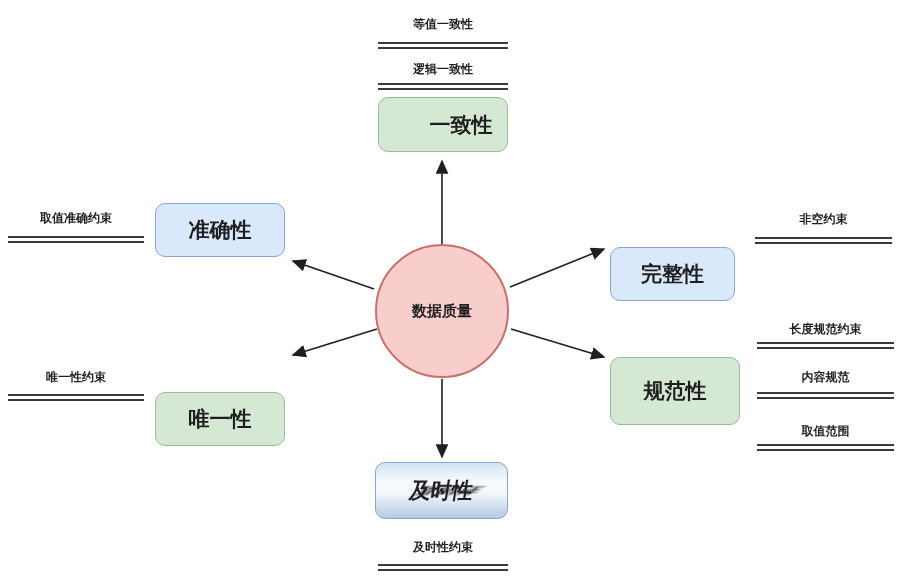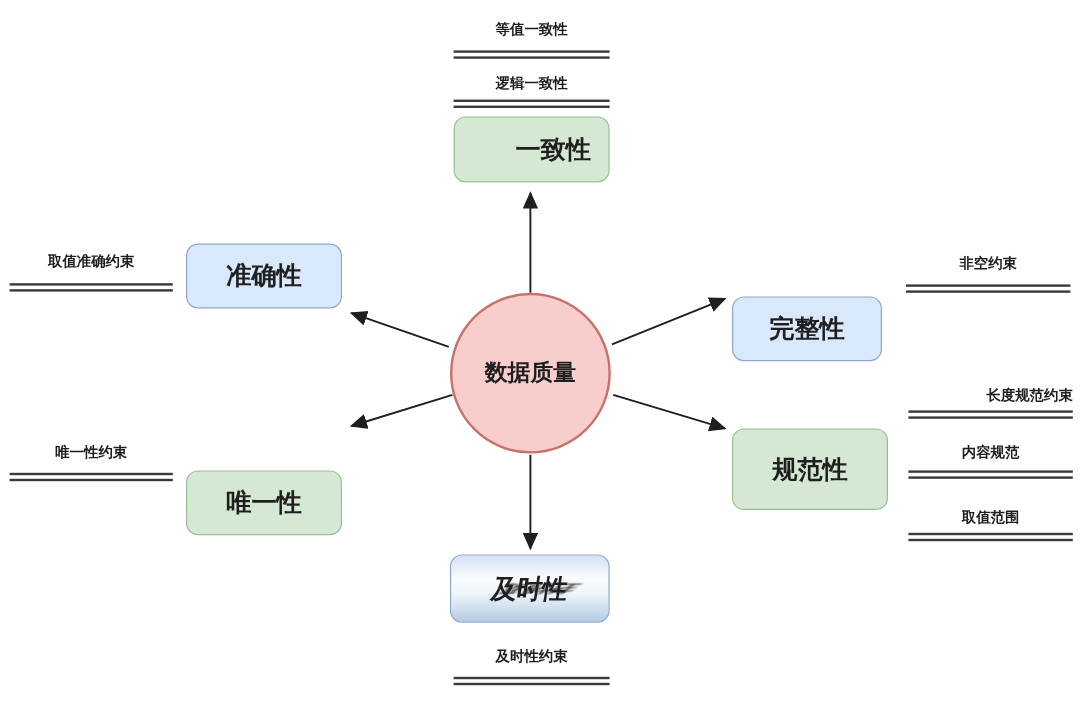--- a/index.html
+++ b/index.html
@@ -18,21 +18,21 @@
   .green{background:#d5e8d4;border:1.5px solid #97bf94;}
 
   .n-consistency{left:378px;top:97px;width:130px;height:55px;padding-left:36px;}
   .n-accuracy{left:155px;top:203px;width:130px;height:54px;}
   .n-completeness{left:610px;top:203px;width:125px;height:54px;margin-top:44px;}
   .n-uniqueness{left:155px;top:357px;width:130px;height:54px;margin-top:35px;}
   .n-normativity{left:610px;top:357px;width:130px;height:68px;}
 
   .n-center{
     left:375px;top:244px;width:134px;height:134px;border-radius:50%;
-    background:#f8cecc;border:2px solid #c9706c;font-size:19px;
+    background:#f8cecc;border:2px solid #c9706c;font-size:15px;
   }
 
   .n-timeliness{
     left:375px;top:462px;width:133px;height:57px;
     background:linear-gradient(180deg,#d4e2f3 0%,#f8fbfe 35%,#f2f7fc 55%,#b3cbe4 100%);
     border:1.5px solid #8ca6ce;overflow:hidden;
   }
   .skew-text{display:block;transform:skewX(-9deg) scaleY(1.05);position:relative;z-index:2;}
   .reflection{
     position:absolute;left:0;right:0;top:34px;text-align:center;
@@ -46,21 +46,21 @@
   }
   .dline{
     position:absolute;height:3px;border-top:2px solid #3a3a3a;border-bottom:2px solid #3a3a3a;
   }
 
   .s-equal{left:378px;top:13px;width:130px;}        .l-equal{left:378px;top:42px;width:130px;}
   .s-logic{left:378px;top:58px;width:130px;}        .l-logic{left:378px;top:83px;width:130px;}
   .s-valacc{left:8px;top:207px;width:136px;}        .l-valacc{left:8px;top:236px;width:136px;}
   .s-nonnull{left:755px;top:208px;width:137px;}     .l-nonnull{left:755px;top:237px;width:137px;}
   .s-unique{left:8px;top:366px;width:136px;}        .l-unique{left:8px;top:394px;width:136px;}
-  .s-length{left:757px;top:318px;width:137px;text-align:right;}      .l-length{left:757px;top:342px;width:137px;}
+  .s-length{left:757px;top:318px;width:137px;}      .l-length{left:757px;top:342px;width:137px;}
   .s-content{left:757px;top:366px;width:137px;}     .l-content{left:757px;top:392px;width:137px;}
   .s-range{left:757px;top:420px;width:137px;}       .l-range{left:757px;top:444px;width:137px;}
   .s-timely{left:378px;top:536px;width:130px;}      .l-timely{left:378px;top:564px;width:130px;}
 </style>
 </head>
 <body>
 
 <div class="canvas">
 
   <svg class="arrows">

